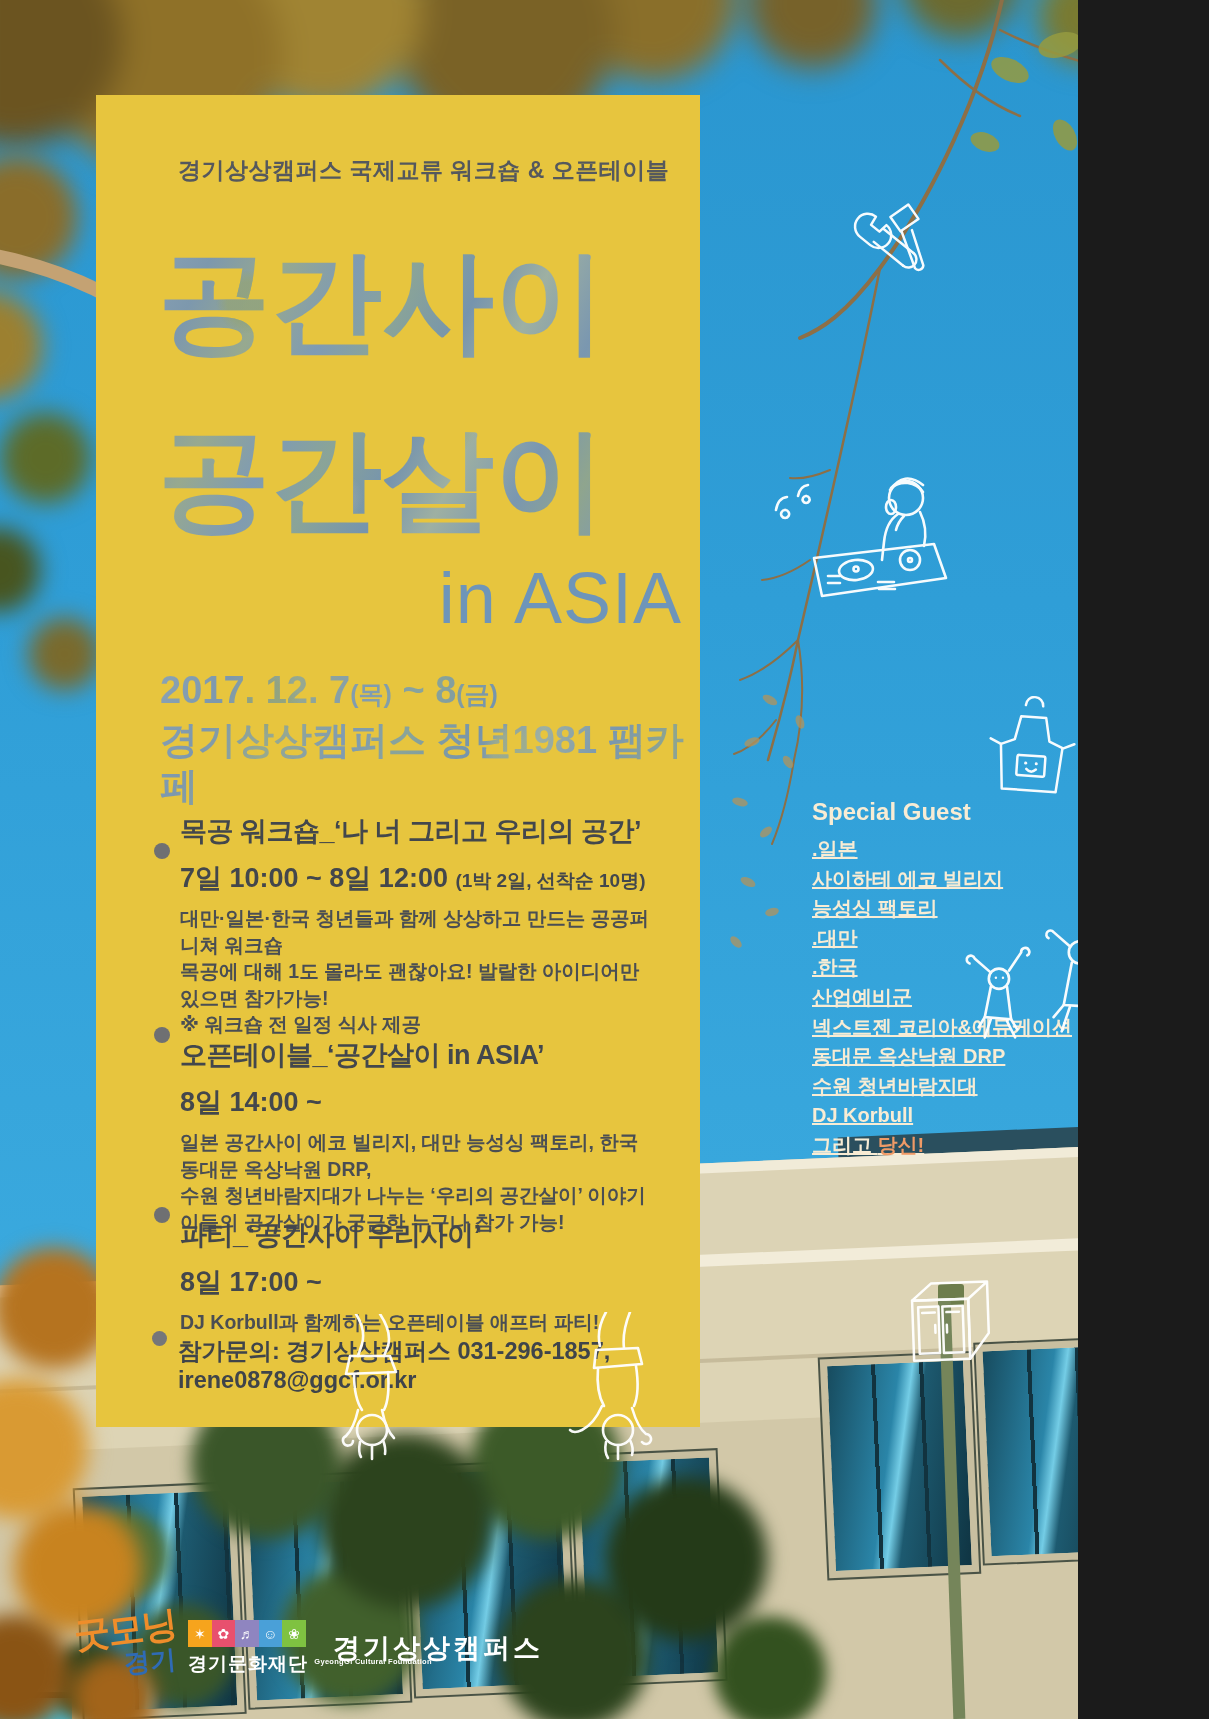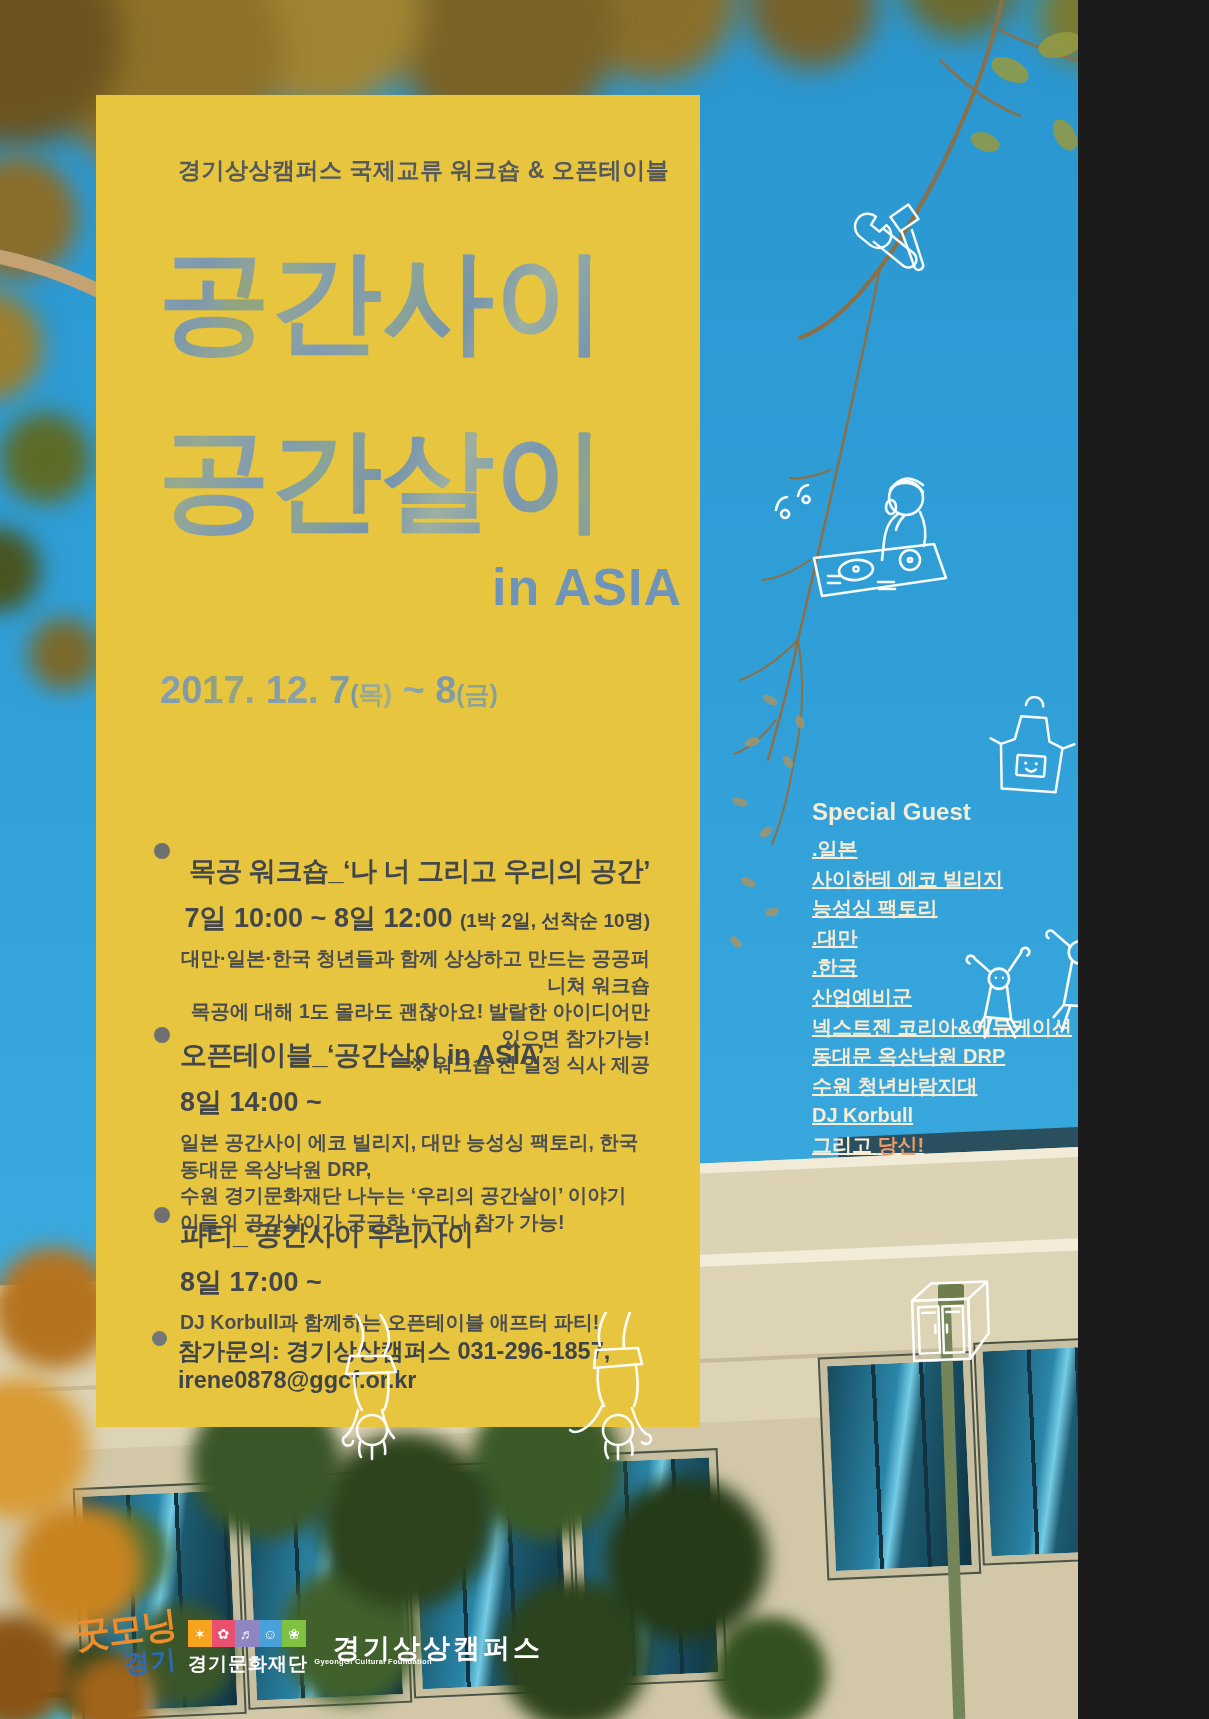--- a/index.html
+++ b/index.html
@@ -68,21 +68,21 @@
   
   .panel{left:96px;top:95px;width:604px;height:1332px;background:#e7c53e;}
   .cutout{background-image:
       radial-gradient(circle 45px at 20% 25%,rgba(146,163,125,.85) 0 45%,transparent 70%),
       radial-gradient(circle 40px at 65% 60%,rgba(158,173,140,.8) 0 45%,transparent 70%),
       radial-gradient(circle 38px at 40% 80%,rgba(140,160,170,.8) 0 45%,transparent 70%),
       linear-gradient(115deg,#8ba3b5 0%,#7d98ad 12%,#97a98f 24%,#7f9bb3 36%,#8aa498 46%,#7694ad 58%,#9eb0a2 68%,#7a97b0 80%,#8fa58e 90%,#7d99b2 100%);
     -webkit-background-clip:text;background-clip:text;color:transparent;}
   .kicker{left:82px;top:60px;font-size:23px;font-weight:700;color:#55585d;letter-spacing:.5px;}
   .title{left:62px;top:118px;font-size:112px;line-height:178px;font-weight:800;letter-spacing:0;}
-  .in-asia{right:18px;top:462px;font-size:52px;font-weight:700;color:#6e95b9;letter-spacing:1px;}
+  .in-asia{right:18px;top:462px;font-size:72px;font-weight:400;color:#6e95b9;letter-spacing:1px;}
   .date{left:64px;top:572px;font-size:38px;line-height:46px;font-weight:800;}
   .date .small{font-size:25px;font-weight:800;}
   .section{left:84px;width:470px;}
   .bullet{width:16px;height:16px;border-radius:50%;background:#6f7072;left:58px;}
   .sec-title{font-size:27px;font-weight:700;color:#43474c;letter-spacing:-.5px;}
   .sec-time{margin-top:11px;font-size:27px;font-weight:700;color:#43474c;}
   .sec-time .note{font-size:19px;}
   .sec-lines{margin-top:9px;font-size:19.5px;line-height:26.5px;font-weight:600;color:#4a4e53;}
   .contact{left:82px;top:1240px;font-size:23.5px;font-weight:700;color:#3f444a;}
   .gray-dot{left:56px;top:1236px;width:15px;height:15px;border-radius:50%;background:#75767a;}
@@ -176,40 +176,41 @@
   <div class="abs panel">
     <div class="abs kicker">경기상상캠퍼스 국제교류 워크숍 &amp; 오픈테이블</div>
     <div class="abs title cutout">
       <div>공간사이</div>
       <div>공간살이</div>
     </div>
     <div class="abs in-asia">in ASIA</div>
 
     <div class="abs date cutout">
       <div><span>2017. 12. 7</span><span class="small">(목)</span><span> ~ 8</span><span class="small">(금)</span></div>
+      <div>경기상상캠퍼스 청년1981 팹카페</div>
     </div>
 
     <div class="abs bullet" style="top:748px;"></div>
-    <div class="abs section" style="top:758px;text-align:right;">
+    <div class="abs section" style="top:718px;">
       <div class="sec-title">목공 워크숍_‘나 너 그리고 우리의 공간’</div>
       <div class="sec-time"><span>7일 10:00 ~ 8일 12:00 </span><span class="note">(1박 2일, 선착순 10명)</span></div>
       <div class="sec-lines">
         <div>대만·일본·한국 청년들과 함께 상상하고 만드는 공공퍼니쳐 워크숍</div>
         <div>목공에 대해 1도 몰라도 괜찮아요! 발랄한 아이디어만 있으면 참가가능!</div>
         <div>※ 워크숍 전 일정 식사 제공</div>
       </div>
     </div>
 
     <div class="abs bullet" style="top:932px;"></div>
     <div class="abs section" style="top:942px;">
       <div class="sec-title">오픈테이블_‘공간살이 in ASIA’</div>
       <div class="sec-time"><span>8일 14:00 ~</span><span class="note"></span></div>
       <div class="sec-lines">
         <div>일본 공간사이 에코 빌리지, 대만 능성싱 팩토리, 한국 동대문 옥상낙원 DRP,</div>
-        <div>수원 경기문화재단 나누는 ‘우리의 공간살이’ 이야기</div>
+        <div>수원 청년바람지대가 나누는 ‘우리의 공간살이’ 이야기</div>
         <div>이들의 공간살이가 궁금한 누구나 참가 가능!</div>
       </div>
     </div>
 
     <div class="abs bullet" style="top:1112px;"></div>
     <div class="abs section" style="top:1122px;">
       <div class="sec-title">파티_‘공간사이 우리사이’</div>
       <div class="sec-time"><span>8일 17:00 ~</span><span class="note"></span></div>
       <div class="sec-lines">
         <div>DJ Korbull과 함께하는 오픈테이블 애프터 파티!</div>

